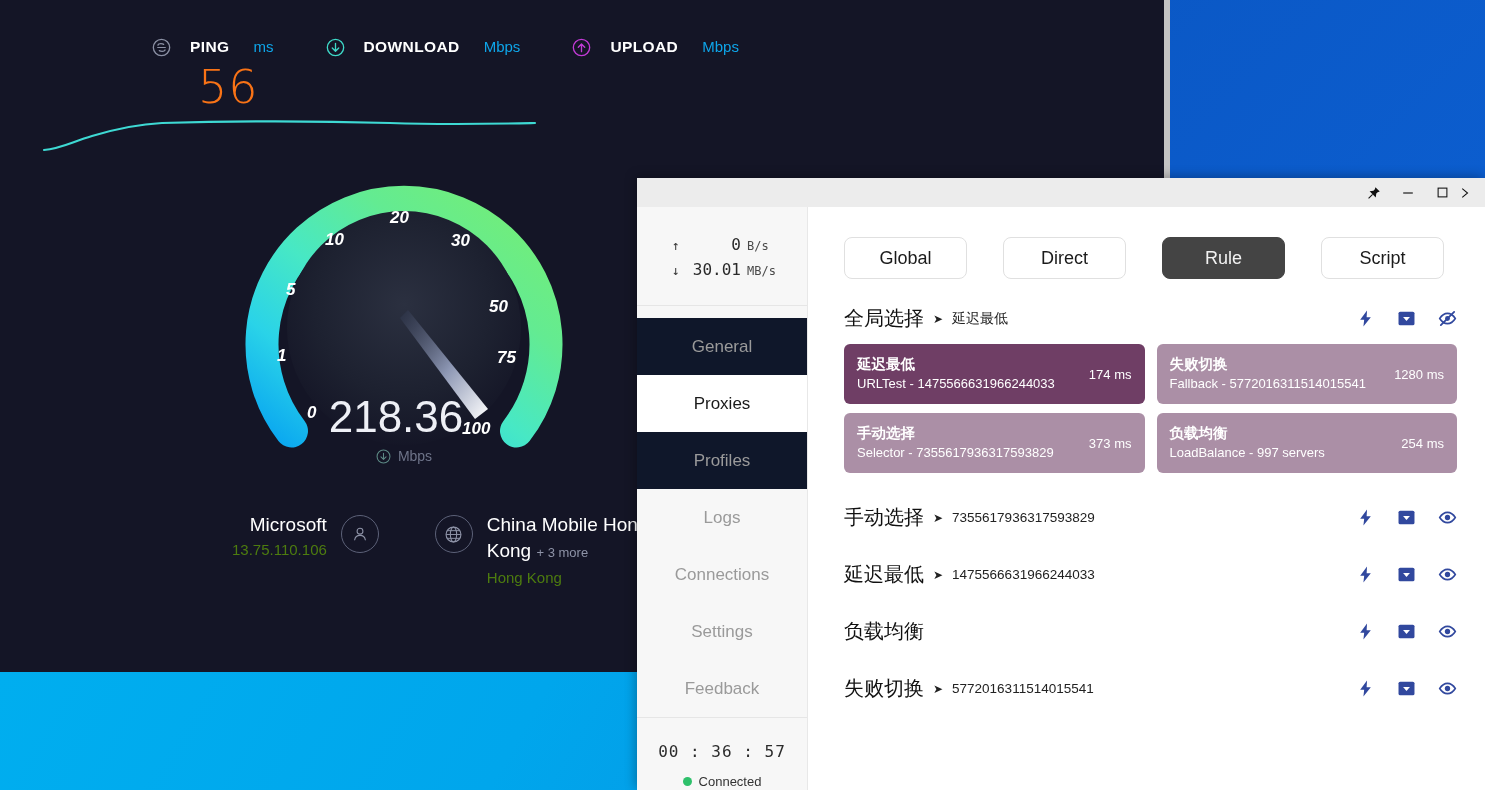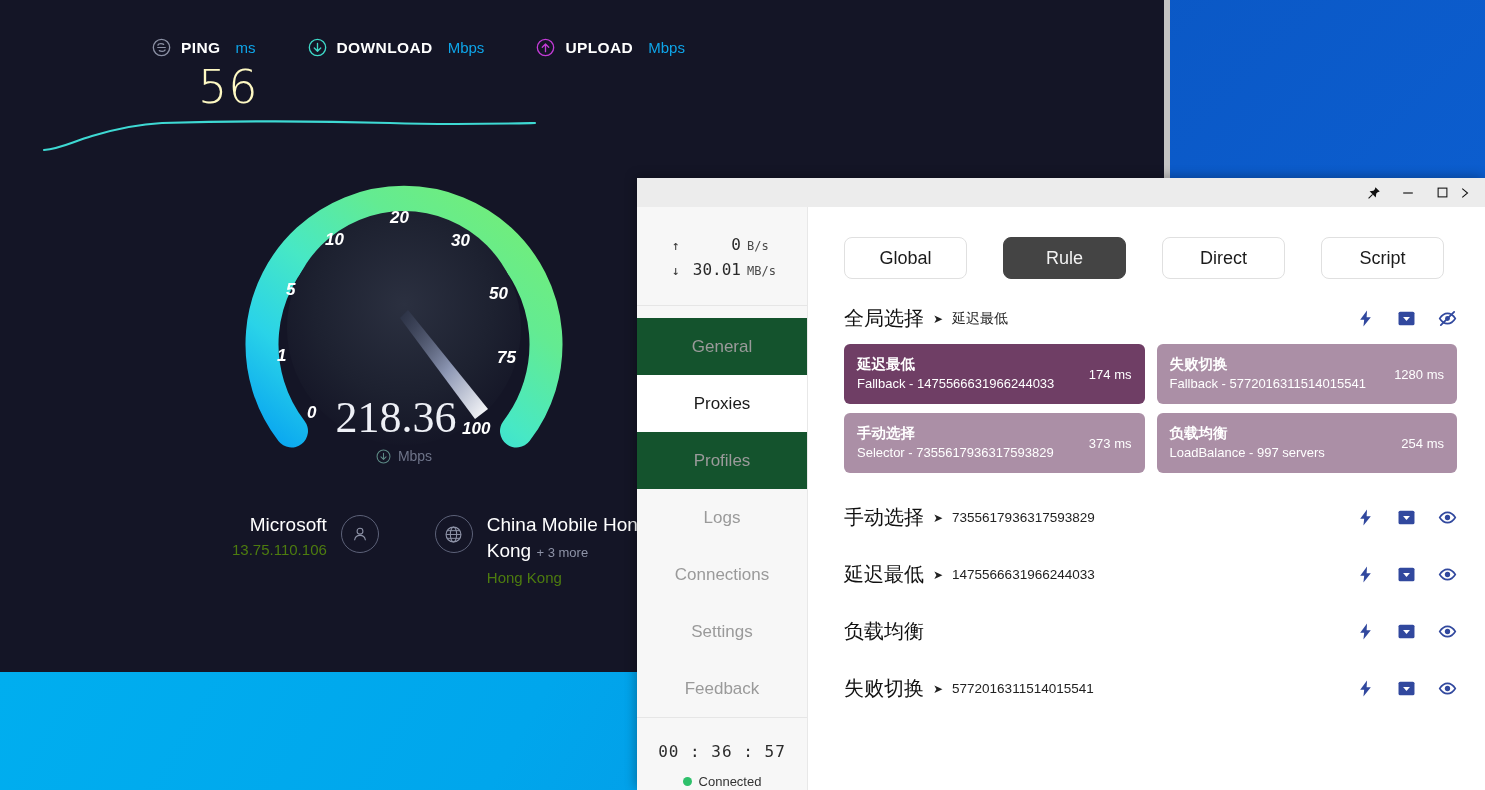--- a/index.html
+++ b/index.html
@@ -31,47 +31,47 @@
   
   #speedtest-window{
     position:absolute; left:0; top:0; width:1164px; height:672px;
     background:#141526;
     overflow:hidden;
   }
   .st-metrics{
     position:absolute; left:152px; top:38px;
     display:flex; gap:52px; align-items:center;
   }
-  .st-metric{ display:flex; align-items:center; gap:10px; }
+  .st-metric{ display:flex; align-items:flex-start; gap:19px; }
   .st-metric .mlabel{
     font-size:15.5px; font-weight:bold; letter-spacing:.4px; color:#ffffff;
   }
   .st-metric .munit{
     font-size:15px; color:#0ea5e9; font-weight:normal; margin-left:5px;
   }
   .circ-icon{ width:19px; height:19px; display:block; }
 
   #ping-value{
     position:absolute; left:198px; top:60px;
-    font-size:46px; color:#fef9c3; font-weight:300;
+    font-size:46px; color:#f97316; font-weight:300;
     font-family:"DejaVu Sans", sans-serif; letter-spacing:1px;
   }
   #ping-sparkline{ position:absolute; left:30px; top:108px; }
 
   
   #gauge-wrap{ position:absolute; left:224px; top:160px; width:360px; height:330px; }
   .gauge-number{
     position:absolute; color:#fff; font-weight:bold; font-size:17px;
     font-family:"Liberation Sans", sans-serif;
     font-style:italic;
   }
   #gauge-reading{
     position:absolute; left:0; right:16px; top:232px; text-align:center;
     font-size:44px; color:#eef0f6; font-weight:300;
-    font-family:Liberation Serif, serif;
+    font-family:Liberation Sans, sans-serif;
   }
   #gauge-unit{
     position:absolute; left:0; right:0; top:288px; text-align:center;
     font-size:14px; color:#6e7489;
     display:flex; align-items:center; justify-content:center; gap:7px;
   }
 
   
   #st-info{
     position:absolute; left:232px; top:512px; display:flex; gap:56px;
@@ -120,21 +120,21 @@
   .traffic-arrow{ font-size:13px; color:#3a3a3a; width:14px; text-align:center;}
   .traffic-num{ font-size:16px; color:#2a2a2a; min-width:52px; text-align:right;}
   .traffic-unit{ font-size:12px; color:#4a4a4a; width:38px; }
 
   .nav-items{ flex:1; padding-top:12px; }
   .nav-item{
     height:57px; display:flex; align-items:center; justify-content:center;
     font-size:17px; color:#9a9a9a; font-weight:400;
   }
   .nav-item.active{ color:#1a1a1a; font-weight:500; background:#ffffff; }
-  .nav-item.tint{ background:#14532d; }
+  .nav-item.tint{ background:#0f172a; }
 
   #sidebar-footer{
     border-top:1px solid #e6e6e6; padding:24px 0 16px 0; text-align:center;
   }
   #clash-timer{ font-size:16px; color:#2c2c2c; font-family:"DejaVu Sans Mono", monospace; letter-spacing:1px;}
   #clash-status{
     margin-top:13px; font-size:13px; color:#333;
     display:flex; align-items:center; justify-content:center; gap:7px;
   }
   .dot-green{ width:9px; height:9px; border-radius:50%; background:#2ec06b; display:inline-block; }
@@ -259,21 +259,21 @@
 
       <path d="M 176 158 L 184 150 L 264 249 L 251 259 Z" fill="url(#needleGrad)"></path>
     </svg>
 
     <span class="gauge-number" style="left:83px;  top:243px;">0</span>
     <span class="gauge-number" style="left:53px;  top:186px;">1</span>
     <span class="gauge-number" style="left:62px;  top:120px;">5</span>
     <span class="gauge-number" style="left:101px; top:70px;">10</span>
     <span class="gauge-number" style="left:166px; top:48px;">20</span>
     <span class="gauge-number" style="left:227px; top:71px;">30</span>
-    <span class="gauge-number" style="left:265px; top:124px;">50</span>
+    <span class="gauge-number" style="left:265px; top:137px;">50</span>
     <span class="gauge-number" style="left:273px; top:188px;">75</span>
     <span class="gauge-number" style="left:238px; top:243px;margin-top:16px;">100</span>
 
     <div id="gauge-reading">218.36</div>
     <div id="gauge-unit">
       <svg width="15" height="15" viewBox="0 0 20 20">
         <circle cx="10" cy="10" r="8.6" fill="none" stroke="#5d8a85" stroke-width="1.4"></circle>
         <path d="M10 5.6v8.1M6.6 10.5L10 13.9l3.4-3.4" fill="none" stroke="#5d8a85" stroke-width="1.4" stroke-linecap="round" stroke-linejoin="round"></path>
       </svg>
       <span>Mbps</span>
@@ -373,22 +373,22 @@
           <span class="dot-green"></span>
           <span>Connected</span>
         </div>
       </div>
     </div>
 
     <div id="clash-main">
 
       <div id="mode-tabs">
         <div class="mode-tab">Global</div>
+        <div class="mode-tab">Direct</div>
         <div class="mode-tab active">Rule</div>
-        <div class="mode-tab">Direct</div>
         <div class="mode-tab">Script</div>
       </div>
 
       <div class="group-header">
         <span class="gtitle">全局选择</span>
         <span class="gcaret">➤</span>
         <span class="gnow">延迟最低</span>
         <span class="group-actions">
           <svg class="act-icon" viewBox="0 0 20 20">
               <path d="M11.6 1.6 4.4 11.2h4.2L7.8 18.4 15.6 8.6h-4.4z" fill="#31489e"></path>
@@ -402,21 +402,21 @@
               <circle cx="10" cy="10" r="2.6" fill="#31489e"></circle>
               <path d="M3 17 17 3" stroke="#31489e" stroke-width="1.9" stroke-linecap="round"></path>
             </svg>
         </span>
       </div>
 
       <div id="proxy-cards">
         <div class="pcard selected">
           <span class="pc-left">
             <span class="pc-name" style="display:block">延迟最低</span>
-            <span class="pc-sub" style="display:block">Fallback - 1475566631966244033</span>
+            <span class="pc-sub" style="display:block">URLTest - 1475566631966244033</span>
           </span>
           <span class="pc-delay">174 ms</span>
         </div>
         <div class="pcard">
           <span class="pc-left">
             <span class="pc-name" style="display:block">失败切换</span>
             <span class="pc-sub" style="display:block">Fallback - 5772016311514015541</span>
           </span>
           <span class="pc-delay">1280 ms</span>
         </div>

